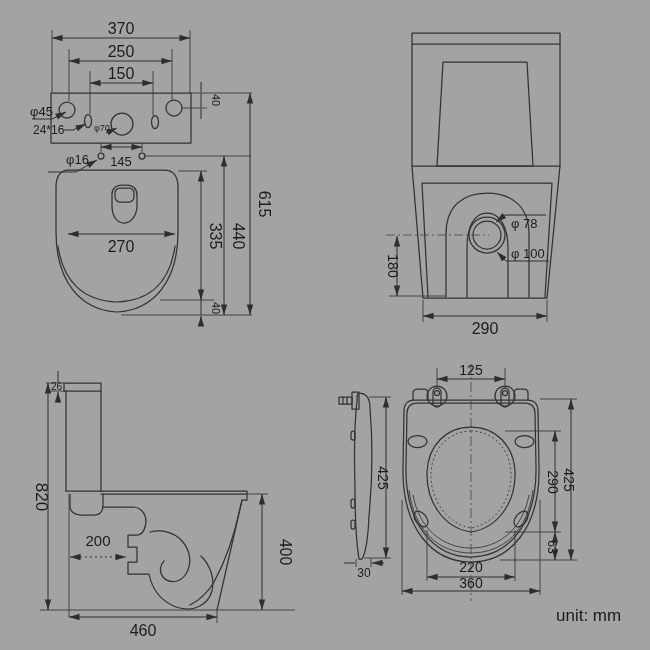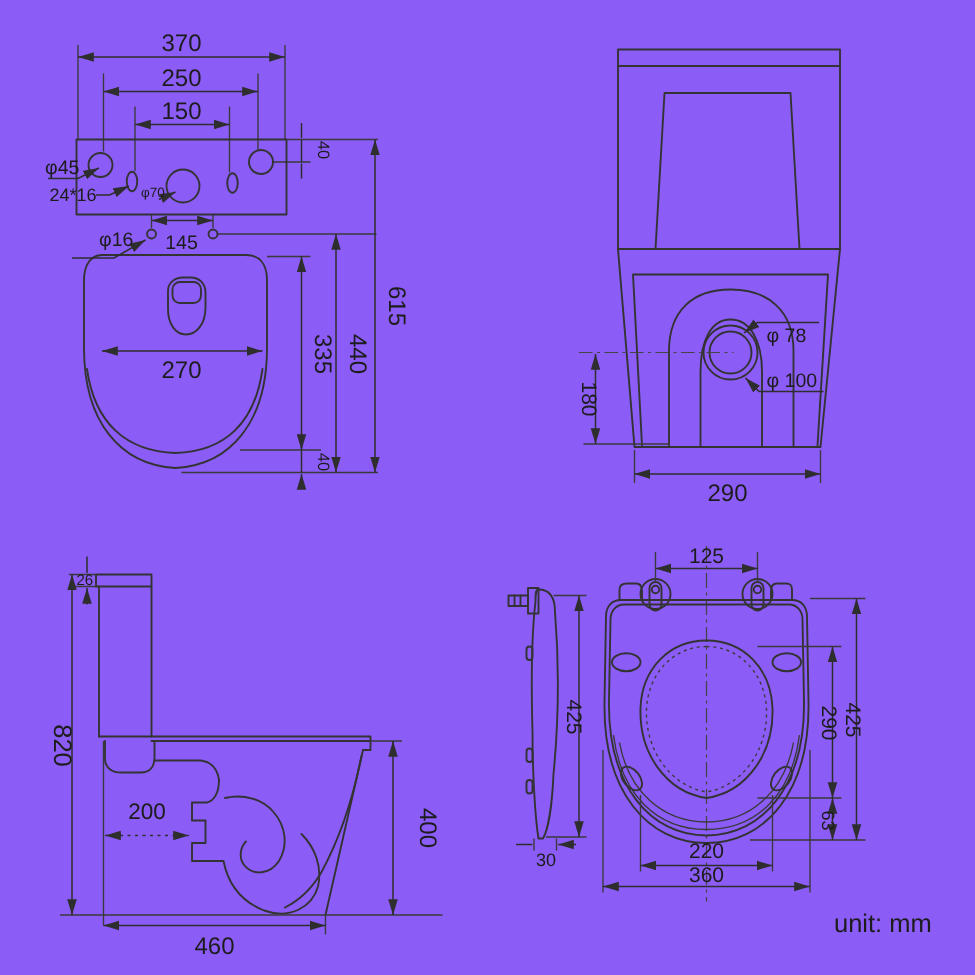--- a/index.html
+++ b/index.html
@@ -1,16 +1,16 @@
 <!DOCTYPE html>
 <html><head>
 <meta charset="utf-8">
 <style>
   html,body{margin:0;padding:0;background:#fff;}
-  #canvas{position:relative;width:650px;height:650px;background:#8b5cf6;overflow:hidden;
+  #canvas{position:relative;width:650px;height:650px;background:#a3a3a3;overflow:hidden;
           font-family:"Liberation Sans", sans-serif;}
   svg{position:absolute;left:0;top:0;}
   svg text{fill:#1c1c1c;font-family:"Liberation Sans", sans-serif;}
   .obj{fill:none;stroke:#333;stroke-width:1.25;stroke-linejoin:round;stroke-linecap:round;}
   .thin{fill:none;stroke:#3a3a3a;stroke-width:0.9;}
   .dim{fill:none;stroke:#2e2e2e;stroke-width:1;}
   .cl{fill:none;stroke:#444;stroke-width:0.8;}
 </style>
 </head>
 <body>

